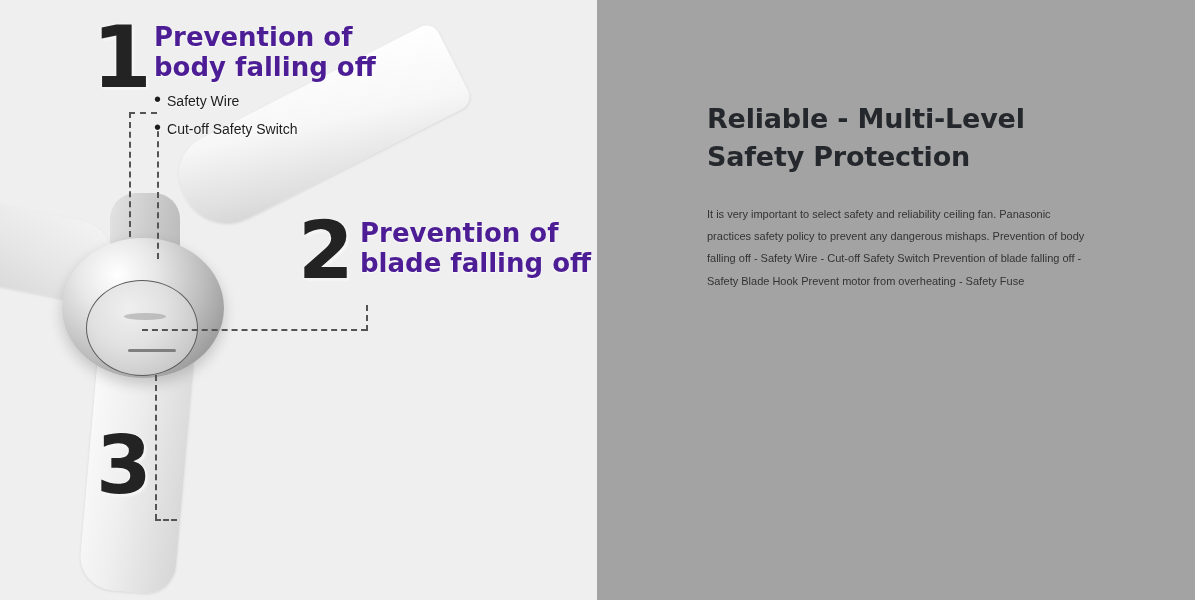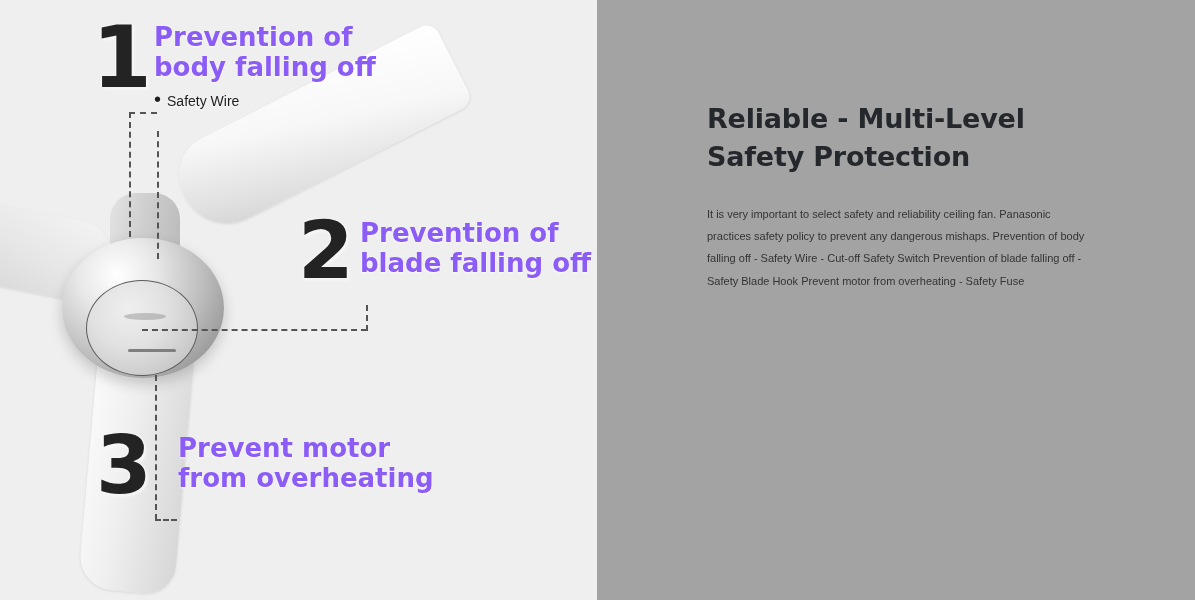--- a/index.html
+++ b/index.html
@@ -140,21 +140,21 @@
     text-shadow:
       1.5px 0 0 #f4f4f4, -1.5px 0 0 #f4f4f4,
       0 1.5px 0 #f4f4f4, 0 -1.5px 0 #f4f4f4,
       2px 2px 3px rgba(255,255,255,.85);
   }
   .headline {
     font-family: "DejaVu Sans", sans-serif;
     font-weight: 700;
     font-size: 26px;
     line-height: 1.17;
-    color: #8b5cf6;
+    color: #4c1d95;
     margin: 0;
     white-space: pre-line;
     text-shadow: 0 1px 2px rgba(255,255,255,.9);
   }
   .bullets {
     list-style: none;
     margin: 2px 0 0 0;
     padding: 0;
   }
   .bullets li {
@@ -227,37 +227,36 @@
       <div class="lead lead-v" style="left:155px; top:375px; height:145px;"></div>
       <div class="lead lead-h" style="left:155px; top:519px; width:22px;"></div>
 
       <div class="callout" style="left:92px; top:22px;">
         <div class="num" style="font-size:86px; left:0; top:0;">1</div>
         <div style="margin-left:62px;">
           <p class="headline">Prevention of
 body falling off</p>
           <ul class="bullets">
             <li>Safety Wire</li>
+            <li>Cut-off Safety Switch</li>
           </ul>
         </div>
       </div>
 
       <div class="callout" style="left:298px; top:218px;">
         <div class="num" style="font-size:80px; left:0; top:0;">2</div>
         <div style="margin-left:62px;">
           <p class="headline">Prevention of
 blade falling off</p>
         </div>
       </div>
 
       <div class="callout" style="left:96px; top:433px;">
         <div class="num" style="font-size:80px; left:0; top:0;">3</div>
         <div style="margin-left:82px;">
-          <p class="headline">Prevent motor
-from overheating</p>
         </div>
       </div>
 
     </div>
   </div>
 
   <div class="text-panel">
     <h2 class="text-title">Reliable - Multi-Level Safety Protection</h2>
     <p class="text-body">It is very important to select safety and reliability ceiling fan. Panasonic practices safety policy to prevent any dangerous mishaps. Prevention of body falling off - Safety Wire - Cut-off Safety Switch Prevention of blade falling off - Safety Blade Hook Prevent motor from overheating - Safety Fuse</p>
   </div>

